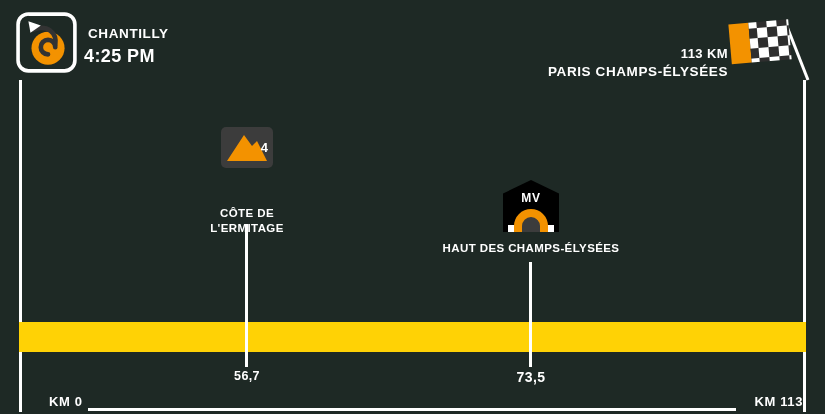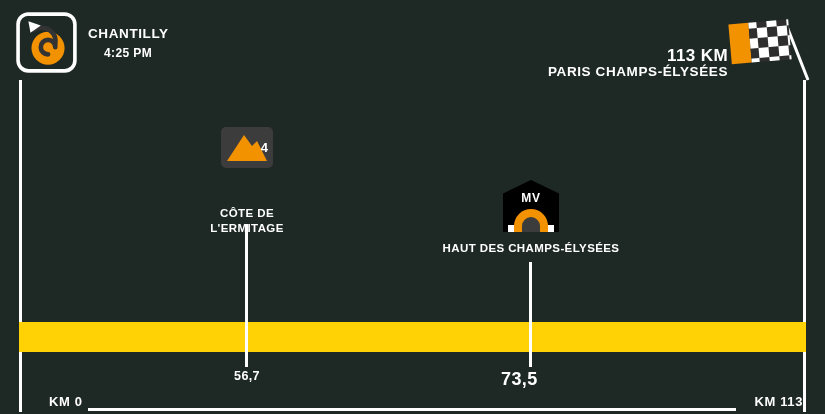--- a/index.html
+++ b/index.html
@@ -11,43 +11,43 @@
   .abs{position:absolute;}
   
   .vline{position:absolute;width:3px;background:#fff;}
   .line-start{left:19px;top:80px;height:332px;}
   .line-finish{left:803px;top:80px;height:332px;}
   
   .route-band{position:absolute;left:19px;top:322px;width:787px;height:30px;background:#FFD205;}
   
   .start-icon{left:16px;top:12px;}
   .start-name{left:88px;top:26px;font-size:13.5px;letter-spacing:.6px;}
-  .start-detail{left:104px;top:46px;font-size:12px;letter-spacing:.4px;}
+  .start-detail{left:84px;top:46px;font-size:18px;letter-spacing:.4px;}
   
   .finish-name{left:448px;top:26px;width:280px;text-align:right;font-size:13.5px;letter-spacing:.6px;margin-top:38px;}
-  .finish-detail{left:448px;top:46px;width:280px;text-align:right;font-size:17px;letter-spacing:.4px;}
+  .finish-detail{left:448px;top:46px;width:280px;text-align:right;font-size:13px;letter-spacing:.4px;}
   .finish-icon{left:728px;top:18px;}
   
   .climb-icon{left:221px;top:127px;width:52px;height:41px;background:#3C3C3C;border-radius:5px;}
   .climb-cat{position:absolute;right:5px;top:13px;font-size:13px;color:#fff;}
   .climb-name{left:167px;top:186px;width:160px;text-align:center;font-size:11.5px;line-height:15px;letter-spacing:.4px;margin-top:20px;}
   .climb-line{left:245px;top:224px;height:128px;}
   .climb-tick{left:245px;top:352px;height:15px;}
   .climb-km{left:217px;top:369px;width:60px;text-align:center;font-size:12.5px;letter-spacing:.4px;}
   
   .sprint-icon{left:503px;top:180px;width:56px;height:52px;background:#000000;
     clip-path:polygon(0 26%,50% 0,100% 26%,100% 100%,0 100%);}
   .mv-badge{position:absolute;top:11px;left:0;width:100%;text-align:center;font-size:12px;letter-spacing:.8px;color:#fff;}
   .arch-base{position:absolute;bottom:0;left:5px;right:5px;height:7px;background:#fff;}
   .arch{position:absolute;bottom:0;left:50%;transform:translateX(-50%);width:34px;height:23px;
     box-sizing:border-box;border:8px solid #F39200;border-bottom:0;border-radius:17px 17px 0 0;background:#3C3C3C;}
   .sprint-name{left:411px;top:242px;width:240px;text-align:center;font-size:11.5px;letter-spacing:.4px;}
   .sprint-line{left:529px;top:262px;height:90px;}
   .sprint-tick{left:529px;top:352px;height:15px;}
-  .sprint-km{left:501px;top:369px;width:60px;font-size:18px;letter-spacing:.4px;}
+  .sprint-km{left:501px;top:369px;width:60px;text-align:center;font-size:14px;letter-spacing:.4px;}
   
   .baseline{left:88px;top:408px;width:648px;height:3px;background:#fff;}
   .km-zero{left:49px;top:394px;font-size:13px;letter-spacing:.6px;}
   .km-max{left:733px;top:394px;width:70px;text-align:right;font-size:13px;letter-spacing:.6px;}
 </style>
 </head>
 <body>
 
 <div class="canvas">
 

